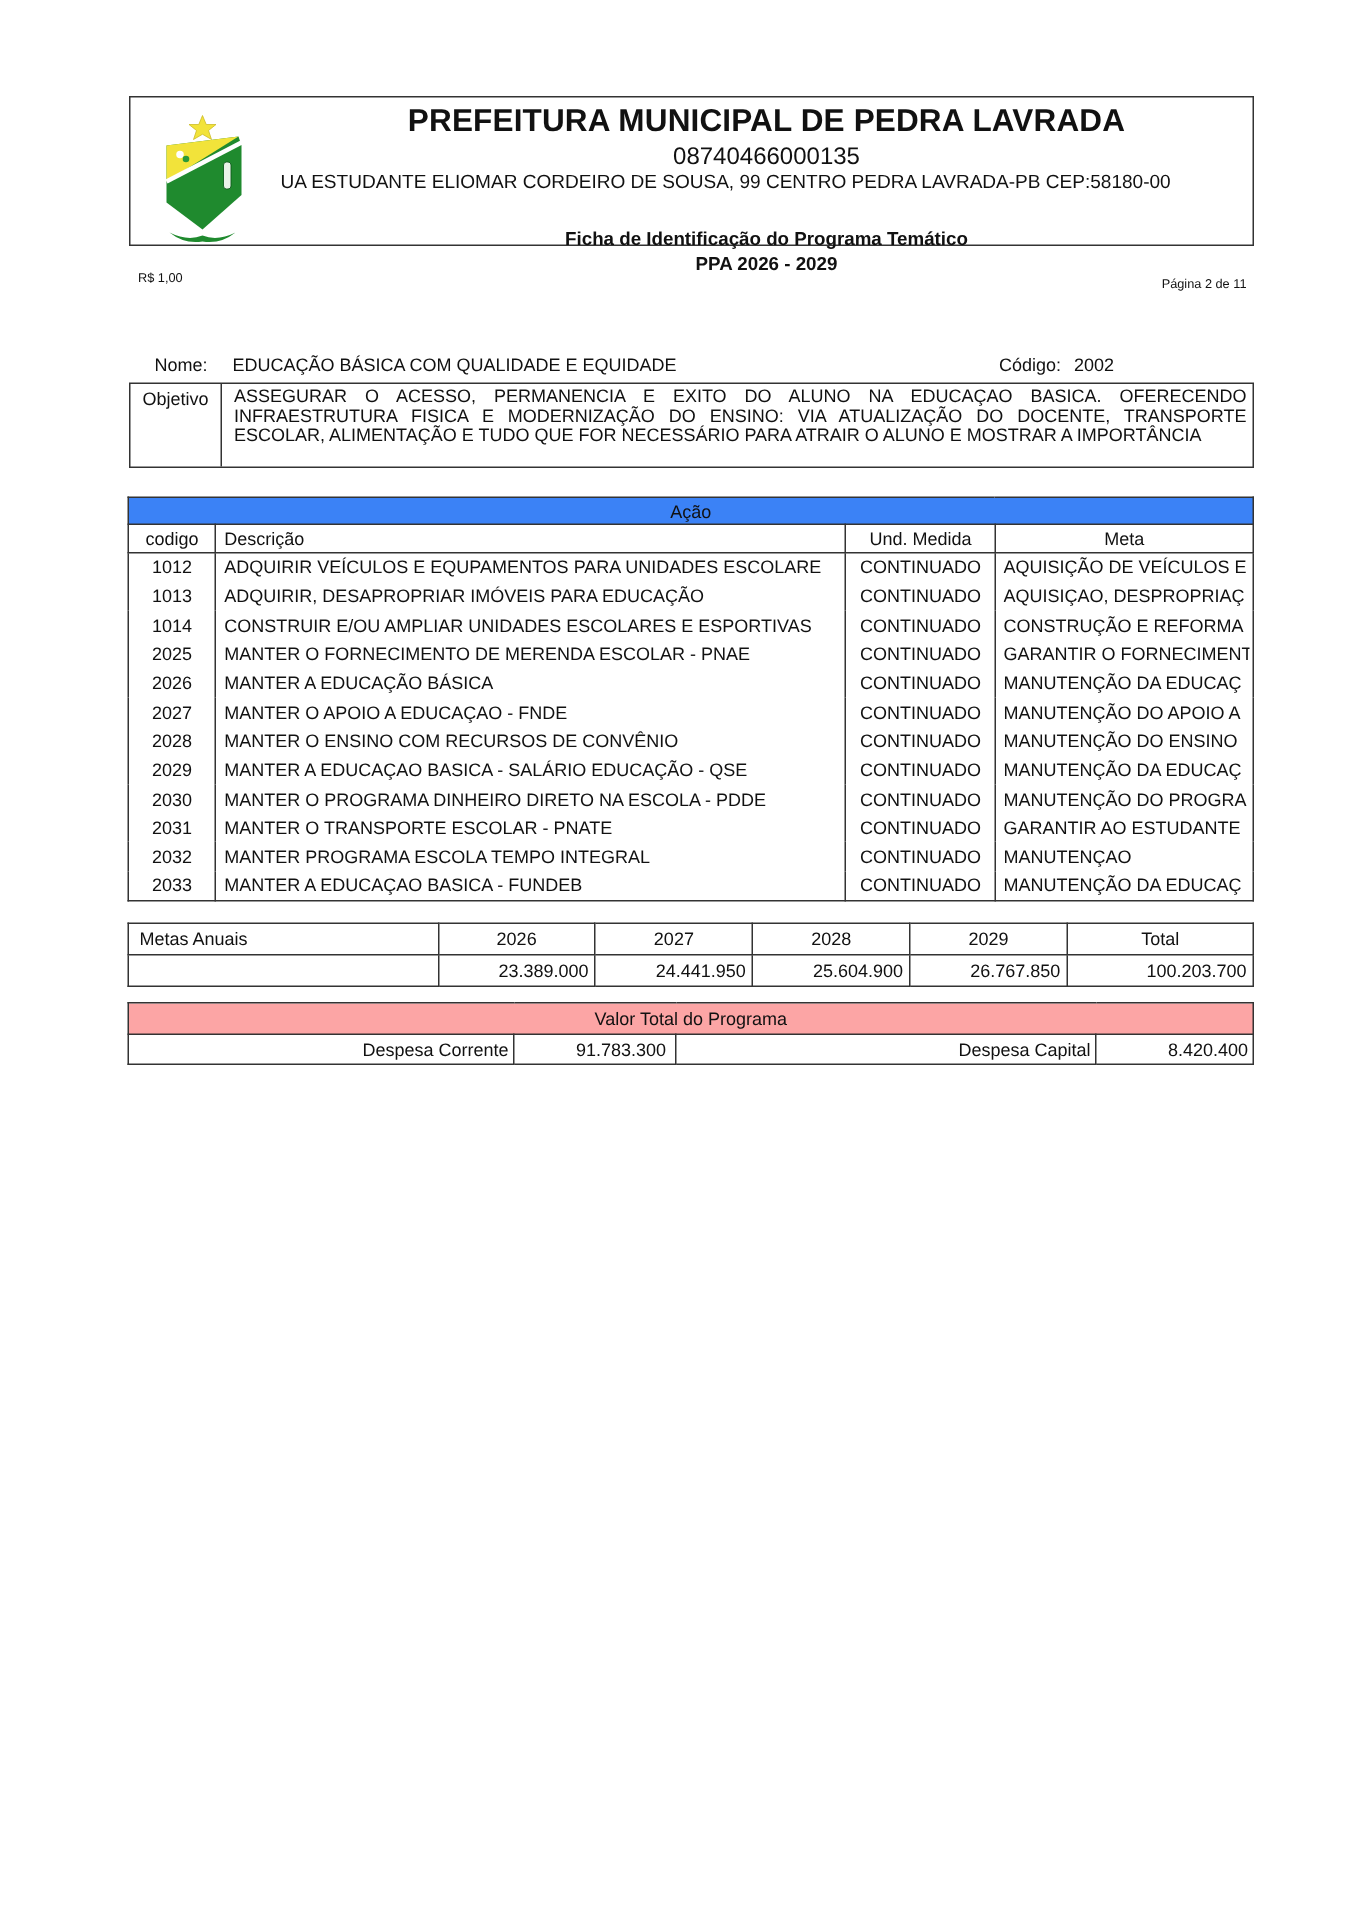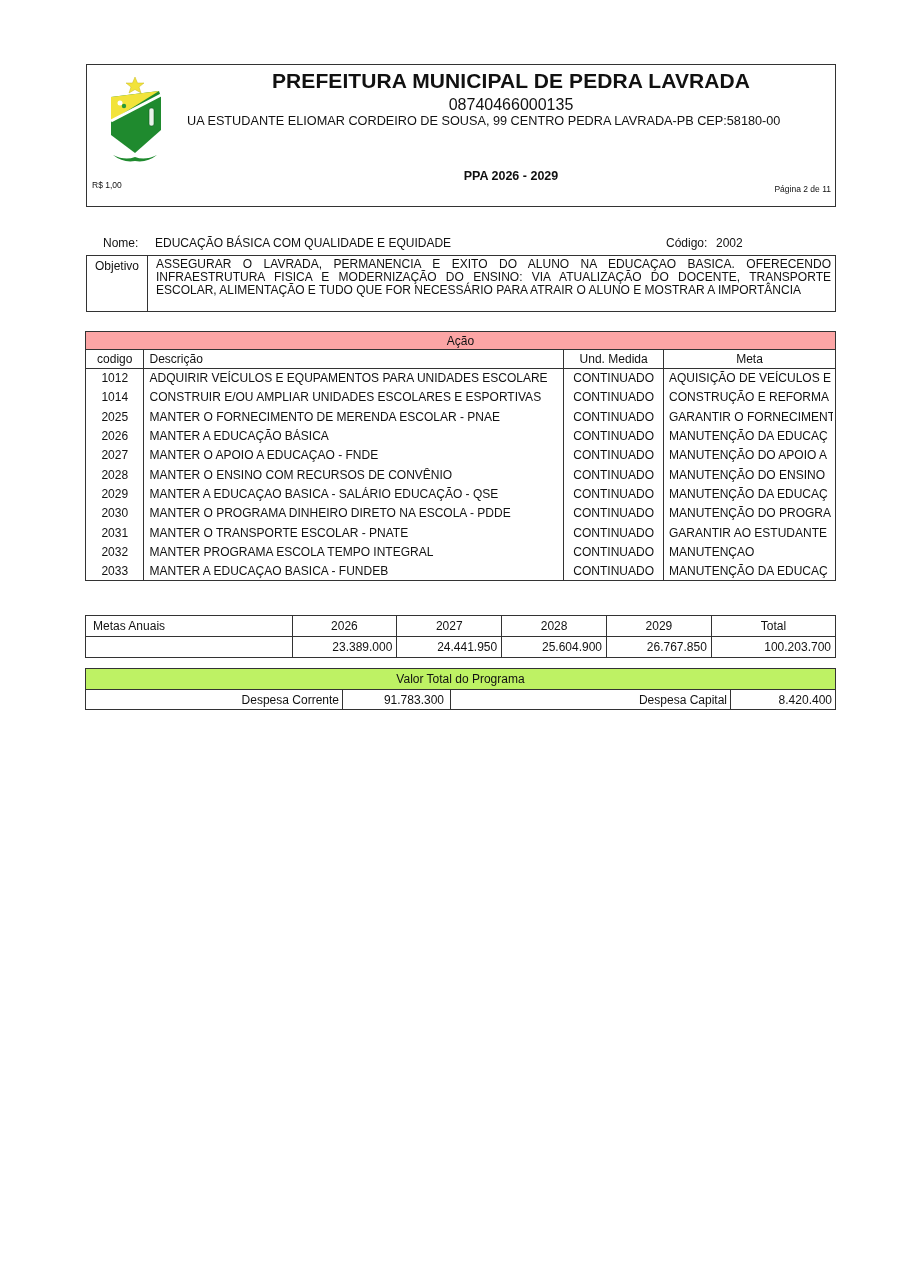--- a/index.html
+++ b/index.html
@@ -1,20 +1,20 @@
 <!DOCTYPE html>
 <html><head>
   <meta charset="utf-8">
   <style>
     * { box-sizing: border-box; margin: 0; padding: 0; }
     html, body { width: 900px; height: 1273px; background: #ffffff; }
     body { font-family: "Liberation Sans", sans-serif; color: #111; position: relative; overflow: hidden; }
 
     .header-box {
-      position: absolute; left: 86px; top: 64px; width: 750px; height: 143px;
+      position: absolute; left: 86px; top: 64px; width: 750px; height: 100px;
       border: 1px solid #333;
     }
     .logo { position: absolute; left: 18px; top: 10px; width: 64px; height: 90px; }
     .hdr-title {
       position: absolute; left: 100px; right: 0; top: 4px; text-align: center;
       font-size: 21px; font-weight: bold; letter-spacing: 0.1px;
     }
     .hdr-cnpj { position: absolute; left: 100px; right: 0; top: 31px; text-align: center; font-size: 16px; }
     .hdr-addr { position: absolute; left: 100px; right: 0; top: 49px; font-size: 12.7px; white-space: nowrap; overflow: hidden; padding-left: 0; }
     .hdr-addr span { display: block; text-align: left; margin-left: 0; }
@@ -32,41 +32,41 @@
     .objetivo-box {
       position: absolute; left: 86px; top: 255px; width: 750px; height: 57px;
       border: 1px solid #333; display: flex;
     }
     .objetivo-label { width: 61px; border-right: 1px solid #333; font-size: 12px; text-align: center; padding-top: 3px; }
     .objetivo-text { flex: 1; font-size: 12px; line-height: 13px; text-align: justify; padding: 2px 4px 0 8px; }
 
     table { border-collapse: collapse; font-size: 12px; position: absolute; }
     .acao-table { left: 85px; top: 331px; width: 751px; }
     .acao-table td { height: 19.3px; padding: 0 5px; border-left: 1px solid #333; border-right: 1px solid #333; white-space: nowrap; overflow: hidden; }
-    .acao-table tr.title td { background: #fca5a5; text-align: center; border: 1px solid #333; height: 18px; }
+    .acao-table tr.title td { background: #3b82f6; text-align: center; border: 1px solid #333; height: 18px; }
     .acao-table tr.head td { border-bottom: 1px solid #333; height: 19px; }
     .acao-table tr.last td { border-bottom: 1px solid #333; }
     .c-cod { width: 59px; text-align: center; }
     .c-desc { width: 420px; }
     .c-und { width: 100px; text-align: center; }
     .c-meta { width: 172px; max-width: 172px; }
     .clip { display: block; overflow: hidden; white-space: nowrap; }
     .c-desc .clip { width: 405px; }
     .c-meta .clip { width: 164px; }
 
     .metas-table { left: 85px; top: 615px; width: 751px; }
     .metas-table td { border: 1px solid #333; height: 21px; padding: 0 4px; }
     .metas-table .m-label { width: 216px; text-align: left; padding-left: 7px; }
     .metas-table .m-year { width: 107px; text-align: center; }
     .metas-table .m-val { text-align: right; }
     .metas-table .m-total { width: 127px; }
 
     .valor-table { left: 85px; top: 668px; width: 751px; }
     .valor-table td { border: 1px solid #333; height: 20px; padding: 0 3px; }
-    .valor-table tr.title td { background: #bef264; text-align: center; height: 21px; }
+    .valor-table tr.title td { background: #fca5a5; text-align: center; height: 21px; }
     .valor-table .v-label { text-align: right; }
   </style>
 </head>
 <body>
 
 <div class="header-box">
   <svg class="logo" viewBox="0 0 64 90">
     <polygon points="30,2 32.5,8 39,8 34,12 36,18 30,14.5 24,18 26,12 21,8 27.5,8" fill="#f2e33a" stroke="#c9b820" stroke-width="0.5"></polygon>
     <polygon points="6,22 54,16 56,22 56,55 30,78 6,60" fill="#1f8a2e"></polygon>
     <polygon points="6,22 54,16 6,46" fill="#f2e33a"></polygon>
@@ -74,35 +74,36 @@
     <circle cx="15" cy="28" r="2.5" fill="#ffffff"></circle>
     <circle cx="19" cy="31" r="2.2" fill="#2a9a3a"></circle>
     <rect x="44" y="33" width="5" height="18" rx="2" fill="#e9f3e9" stroke="#0d5a1c" stroke-width="0.6"></rect>
     <path d="M8 80 Q20 86 30 82 Q40 86 52 80 Q42 88 30 86 Q18 88 8 80 Z" fill="#1f8a2e"></path>
   </svg>
   <div class="hdr-title">PREFEITURA MUNICIPAL DE PEDRA LAVRADA</div>
   <div class="hdr-cnpj">08740466000135</div>
   <div class="hdr-addr">
       <span>UA ESTUDANTE ELIOMAR CORDEIRO DE SOUSA, 99 CENTRO  PEDRA LAVRADA-PB  CEP:58180-00</span>
     </div>
+  <div class="hdr-ficha">Ficha de Identificação do Programa Temático</div>
   <div class="hdr-ppa">PPA 2026 - 2029</div>
   <div class="hdr-rs">R$ 1,00</div>
   <div class="hdr-page">Página 2 de 11</div>
 </div>
 
 <div class="nome-row">
   <span class="nome-label">Nome:</span>
   <span class="nome-value">EDUCAÇÃO BÁSICA COM QUALIDADE E EQUIDADE</span>
   <span class="codigo-label">Código:</span>
   <span class="codigo-value">2002</span>
 </div>
 
 <div class="objetivo-box">
   <div class="objetivo-label">Objetivo</div>
-  <div class="objetivo-text">ASSEGURAR O LAVRADA, PERMANENCIA E EXITO DO ALUNO NA EDUCAÇAO BASICA. OFERECENDO INFRAESTRUTURA FISICA E MODERNIZAÇÃO DO ENSINO: VIA ATUALIZAÇÃO DO DOCENTE, TRANSPORTE ESCOLAR, ALIMENTAÇÃO E TUDO QUE FOR NECESSÁRIO PARA ATRAIR O ALUNO E MOSTRAR A IMPORTÂNCIA</div>
+  <div class="objetivo-text">ASSEGURAR O ACESSO, PERMANENCIA E EXITO DO ALUNO NA EDUCAÇAO BASICA. OFERECENDO INFRAESTRUTURA FISICA E MODERNIZAÇÃO DO ENSINO: VIA ATUALIZAÇÃO DO DOCENTE, TRANSPORTE ESCOLAR, ALIMENTAÇÃO E TUDO QUE FOR NECESSÁRIO PARA ATRAIR O ALUNO E MOSTRAR A IMPORTÂNCIA</div>
 </div>
 
 <table class="acao-table">
   <tbody>
       <tr class="title">
         <td colspan="4">Ação</td>
       </tr>
   <tr class="head">
     <td class="c-cod">codigo</td>
     <td class="c-desc">Descrição</td>
@@ -110,20 +111,30 @@
     <td class="c-meta" style="text-align:center">Meta</td>
   </tr>
   <tr>
         <td class="c-cod">1012</td>
         <td class="c-desc">
           <span class="clip">ADQUIRIR VEÍCULOS E EQUPAMENTOS PARA UNIDADES ESCOLARE</span>
         </td>
         <td class="c-und">CONTINUADO</td>
         <td class="c-meta">
           <span class="clip">AQUISIÇÃO DE VEÍCULOS E</span>
+        </td>
+      </tr>
+  <tr>
+        <td class="c-cod">1013</td>
+        <td class="c-desc">
+          <span class="clip">ADQUIRIR, DESAPROPRIAR IMÓVEIS PARA EDUCAÇÃO</span>
+        </td>
+        <td class="c-und">CONTINUADO</td>
+        <td class="c-meta">
+          <span class="clip">AQUISIÇAO, DESPROPRIAÇ</span>
         </td>
       </tr>
   <tr>
         <td class="c-cod">1014</td>
         <td class="c-desc">
           <span class="clip">CONSTRUIR E/OU AMPLIAR UNIDADES ESCOLARES E ESPORTIVAS</span>
         </td>
         <td class="c-und">CONTINUADO</td>
         <td class="c-meta">
           <span class="clip">CONSTRUÇÃO E REFORMA</span>

